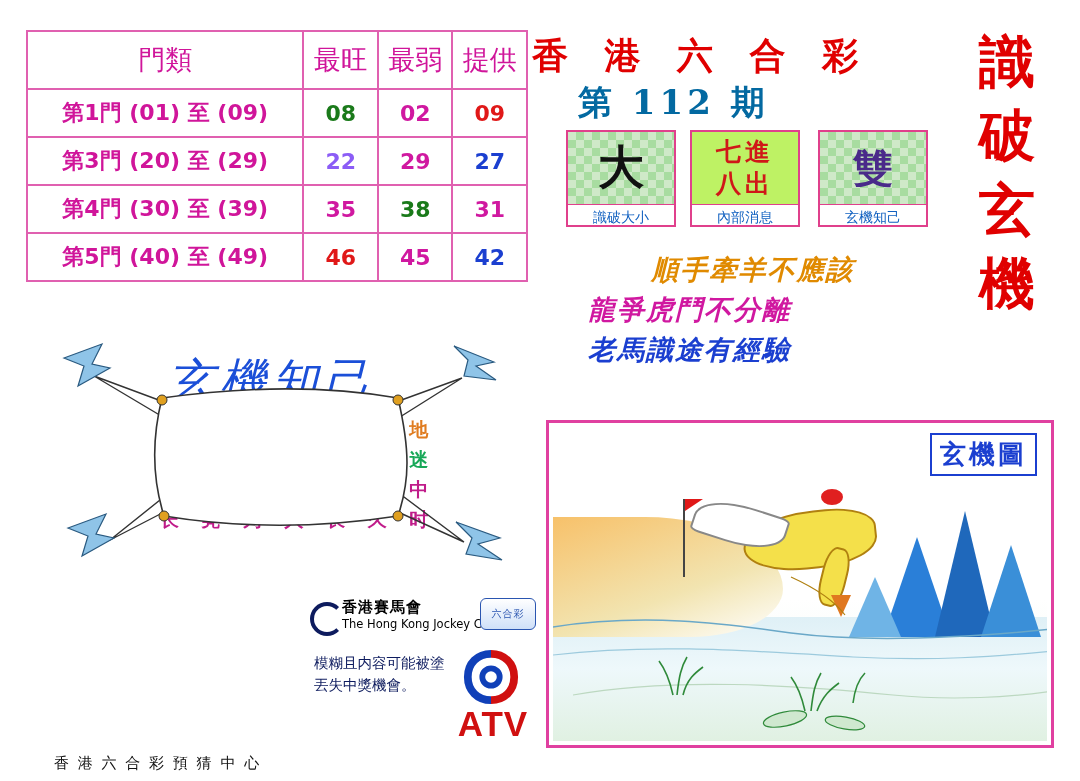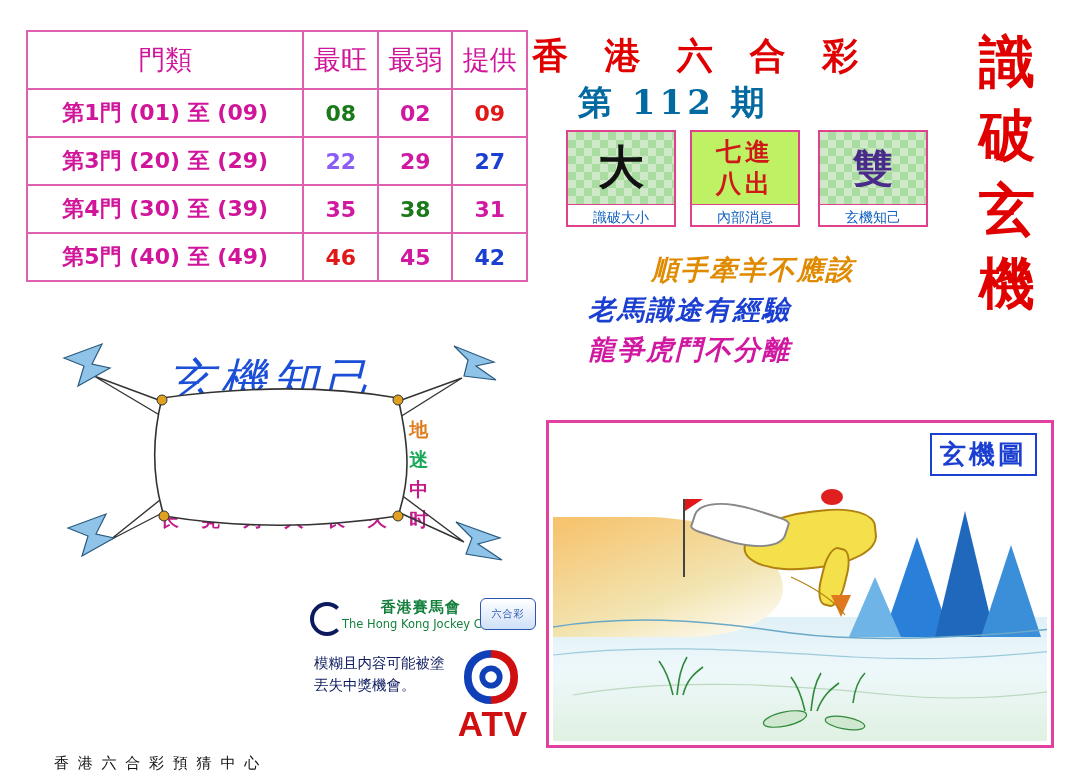--- a/index.html
+++ b/index.html
@@ -359,22 +359,21 @@
     position: absolute;
     left: 300px;
     top: 590px;
     width: 240px;
     height: 170px;
   }
   .hkjc-text {
     position: absolute;
     left: 42px; top: 8px;
     font-family: "DejaVu Sans", sans-serif;
-    color: #15803d;
-    text-align: center;
+    color: #000000;
   }
   .hkjc-cn {
     font-size: 15px;
     font-weight: bold;
     letter-spacing: 1px;
   }
   .hkjc-en {
     font-size: 11.5px;
     letter-spacing: 0px;
     white-space: nowrap;
@@ -550,22 +549,22 @@
   <div class="panel" id="panel-3">
     <div class="img">
       <div class="checker"></div>
       <div class="glyph-pink">雙</div>
     </div>
     <div class="cap">玄機知己</div>
   </div>
 
   <div id="verses">
     <div class="verse v1">順手牽羊不應該</div>
+    <div class="verse v4">龍爭虎鬥不分離</div>
     <div class="verse v3">老馬識途有經驗</div>
-    <div class="verse v4">龍爭虎鬥不分離</div>
   </div>
 
   <div id="pic-frame">
     <div id="pic-inner">
       <div class="water"></div>
       <div class="sand"></div>
 
       <div class="mountain" style="left:330px;top:110px;border-width:0 34px 100px 34px;"></div>
       <div class="mountain" style="left:382px;top:84px;border-width:0 30px 126px 30px;border-bottom-color:#1f68bb;"></div>
       <div class="mountain" style="left:428px;top:118px;border-width:0 30px 92px 30px;border-bottom-color:#3a8fd8;"></div>

